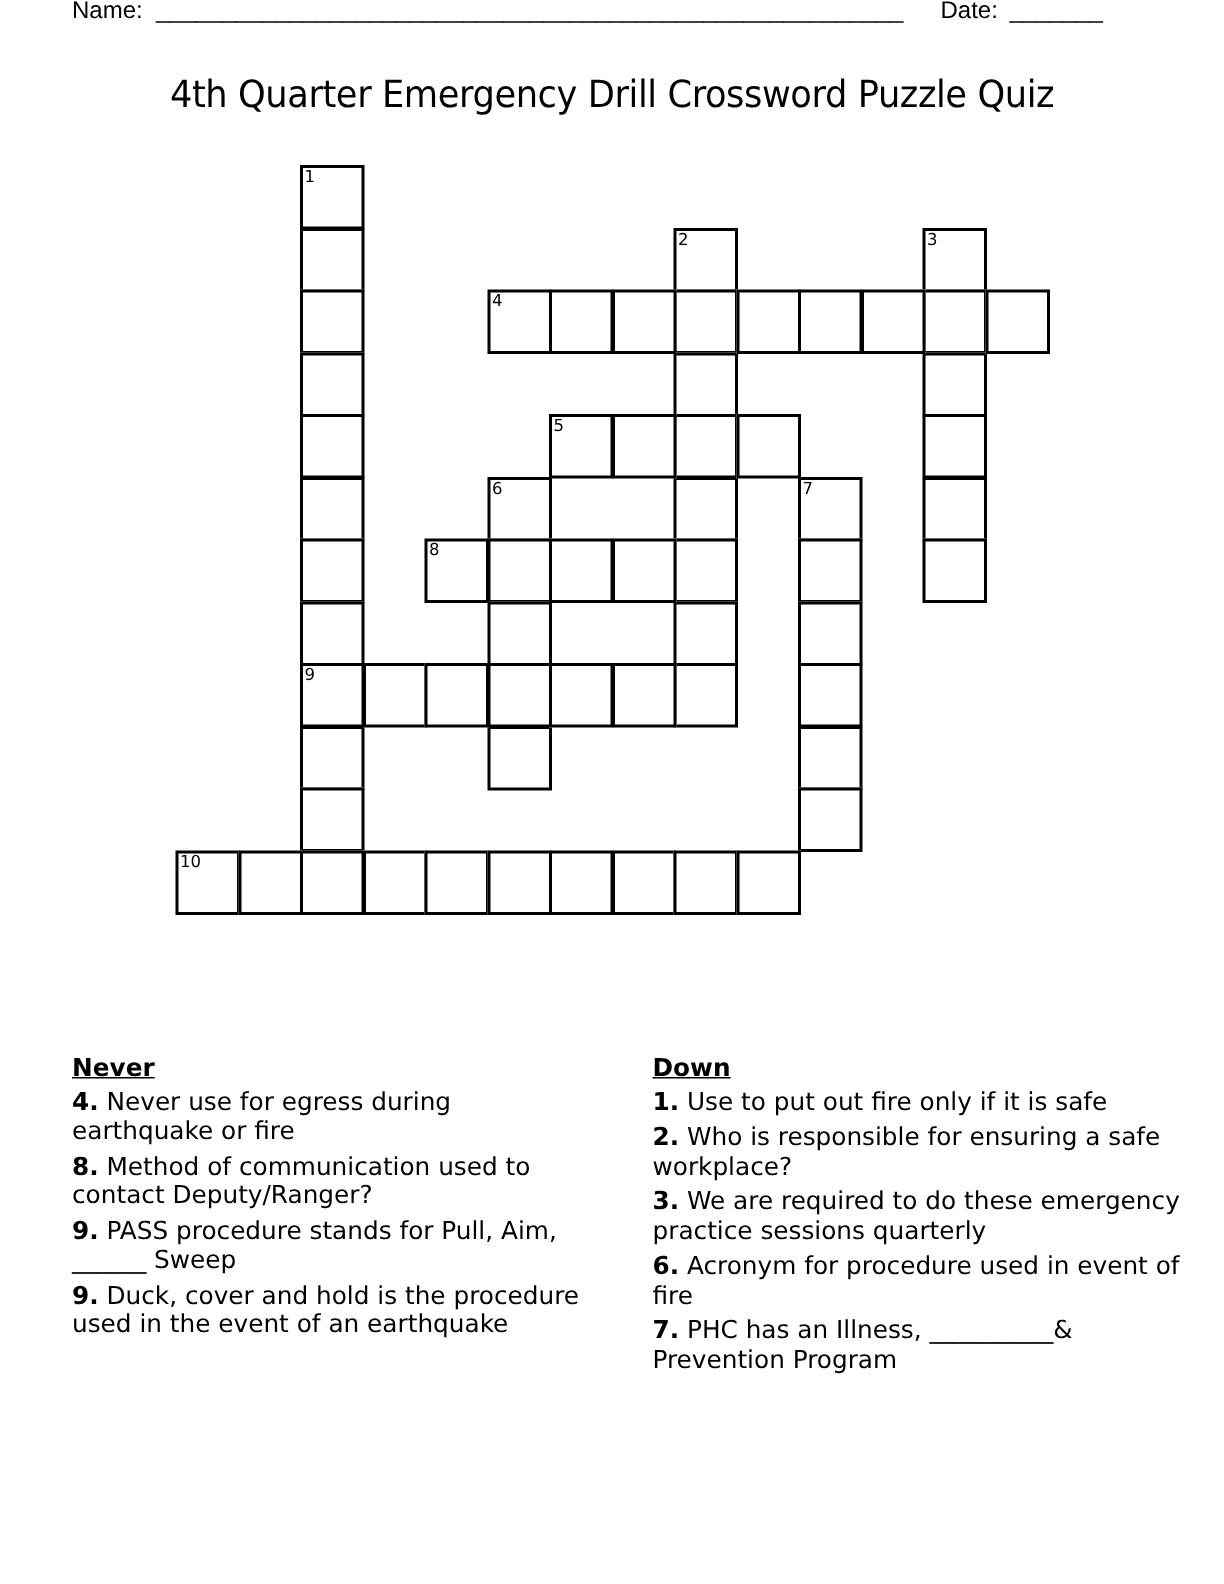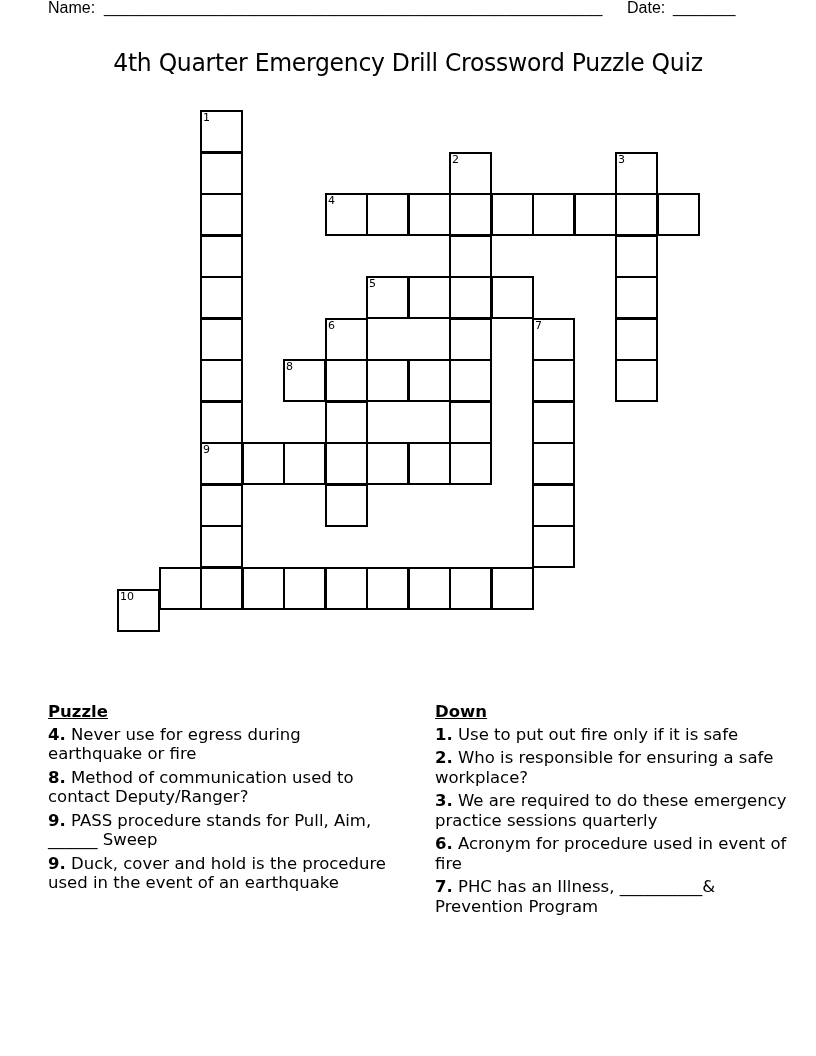--- a/index.html
+++ b/index.html
@@ -164,35 +164,35 @@
     <div class="cell" style="left: 532px; top: 525px;"></div>
     <div class="cell" style="left: 283px; top: 359px;">
       <span class="num">8</span>
     </div>
     <div class="cell" style="left: 366px; top: 359px;"></div>
     <div class="cell" style="left: 408px; top: 359px;"></div>
     <div class="cell" style="left: 242px; top: 442px;"></div>
     <div class="cell" style="left: 283px; top: 442px;"></div>
     <div class="cell" style="left: 366px; top: 442px;"></div>
     <div class="cell" style="left: 408px; top: 442px;"></div>
-    <div class="cell" style="left: 117px; top: 589px; padding-left: 36px;">
+    <div class="cell" style="left: 117px; top: 567px; padding-left: 36px;">
       <span class="num">10</span>
     </div>
     <div class="cell" style="left: 159px; top: 567px;"></div>
     <div class="cell" style="left: 242px; top: 567px;"></div>
     <div class="cell" style="left: 283px; top: 567px;"></div>
     <div class="cell" style="left: 325px; top: 567px;"></div>
     <div class="cell" style="left: 366px; top: 567px;"></div>
     <div class="cell" style="left: 408px; top: 567px;"></div>
     <div class="cell" style="left: 449px; top: 567px;"></div>
     <div class="cell" style="left: 491px; top: 567px;"></div>
   </div>
 
 <div class="clues across">
-  <div class="heading">Puzzle</div>
+  <div class="heading">Never</div>
   <div class="clue"><span class="cnum">4.</span><span> Never use for egress during earthquake or fire</span></div>
   <div class="clue"><span class="cnum">8.</span><span> Method of communication used to contact Deputy/Ranger?</span></div>
   <div class="clue"><span class="cnum">9.</span><span> PASS procedure stands for Pull, Aim, ______ Sweep</span></div>
   <div class="clue"><span class="cnum">9.</span><span> Duck, cover and hold is the procedure used in the event of an earthquake</span></div>
 </div>
 
 <div class="clues down">
   <div class="heading">Down</div>
   <div class="clue"><span class="cnum">1.</span><span> Use to put out fire only if it is safe</span></div>
   <div class="clue"><span class="cnum">2.</span><span> Who is responsible for ensuring a safe workplace?</span></div>

